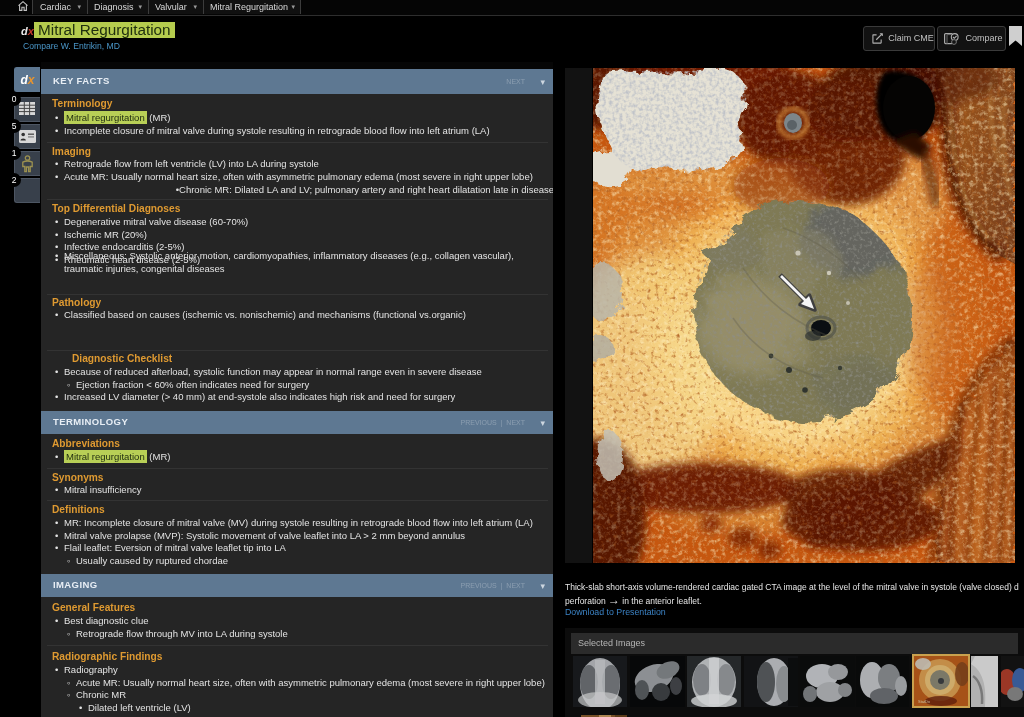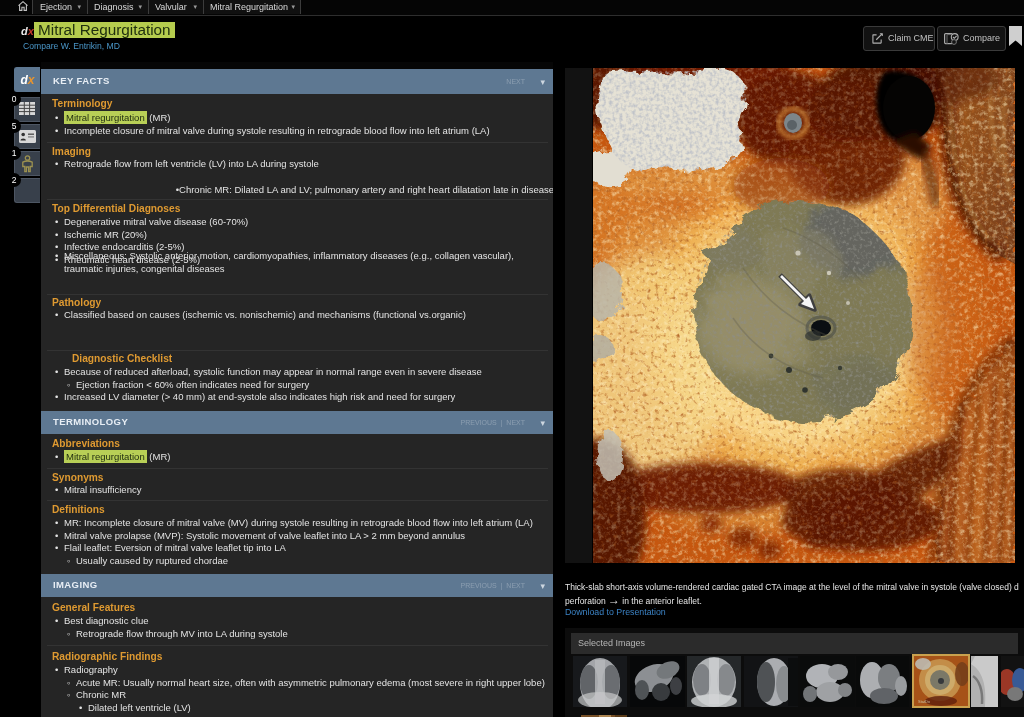--- a/index.html
+++ b/index.html
@@ -14,21 +14,21 @@
 .navitem .cap{color:#9a9a9a;font-size:7px;}
 #homeicon{position:absolute;left:18px;top:1px;width:10px;height:10px;}
 
 
 #dxlogo{position:absolute;left:21px;top:25px;font-size:11px;font-style:italic;font-weight:bold;color:#e8e8e8;}
 #dxlogo i{color:#c0392b;font-style:italic;}
 #title{position:absolute;left:34px;top:22px;height:16px;background:#b5cc4e;color:#20300f;
   font-size:15.3px;line-height:16.5px;padding:0 4px;font-weight:normal;}
 #author{position:absolute;left:23px;top:41px;color:#4a96c8;font-size:8.6px;}
 .topbtn{position:absolute;top:26px;height:23px;background:#121212;border:1px solid #3a3a3a;border-radius:3px;
-  color:#c0c0c0;font-size:9px;line-height:23px;text-align:left;}
+  color:#c0c0c0;font-size:9px;line-height:23px;text-align:center;}
 #bookmark{position:absolute;left:1009px;top:26px;width:13px;height:20px;background:#cfcfcf;
   clip-path:polygon(0 0,100% 0,100% 100%,50% 72%,0 100%);}
 
 
 .stab{position:absolute;left:14px;width:26px;height:25px;background:#38404b;border:1px solid #4d5663;
   border-right:none;border-radius:3px 0 0 3px;box-sizing:border-box;}
 .stab.sel{background:#5d7791;border-color:#5d7791;}
 .badge{position:absolute;left:7px;width:14px;height:14px;background:#000;border-radius:50%;color:#fff;
   font-size:8.5px;line-height:14px;text-align:center;}
 
@@ -56,21 +56,21 @@
 .thumb svg{filter:blur(0.7px) brightness(0.88) saturate(0.92);}
 </style>
 </head>
 <body>
 <div id="page">
 
   <div id="nav"></div>
   <svg id="homeicon" viewBox="0 0 10 10">
       <path d="M0.5 4.6 L5 0.7 L9.5 4.6 M1.6 4.2 L1.6 9.4 L3.9 9.4 L3.9 6.3 L6.1 6.3 L6.1 9.4 L8.4 9.4 L8.4 4.2" stroke="#c2c2c2" fill="none" stroke-width="1.1"></path>
     </svg>
-  <div class="navitem" style="left:32px;width:55px;"><span style="margin-left:7px;">Ejection</span> <span class="cap" style="position:absolute;right:7px;">▾</span></div>
+  <div class="navitem" style="left:32px;width:55px;"><span style="margin-left:7px;">Cardiac</span> <span class="cap" style="position:absolute;right:7px;">▾</span></div>
   <div class="navitem" style="left:87px;width:61px;"><span style="margin-left:6px;">Diagnosis</span> <span class="cap" style="position:absolute;right:7px;">▾</span></div>
   <div class="navitem" style="left:148px;width:55px;"><span style="margin-left:6px;">Valvular</span> <span class="cap" style="position:absolute;right:7px;">▾</span></div>
   <div class="navitem" style="left:203px;width:96px;border-right:1px solid #3c3c3c;"><span style="margin-left:6px;">Mitral Regurgitation</span> <span class="cap" style="position:absolute;right:5px;">▾</span></div>
 
   <div id="dxlogo">d<i>x</i></div>
   <div id="title">Mitral Regurgitation</div>
   <div id="author">Compare W. Entrikin, MD</div>
   <div class="topbtn" style="left:863px;width:70px;"><span style="margin-left:24px;">Claim CME</span></div>
   <svg class="abs" style="left:872px;top:33px;" width="11" height="11" viewBox="0 0 12 12">
       <path d="M10 7 L10 10.7 Q10 11 9.7 11 L1.3 11 Q1 11 1 10.7 L1 2.3 Q1 2 1.3 2 L5 2" stroke="#b0b0b0" fill="none" stroke-width="1.2"></path>
@@ -124,20 +124,21 @@
         <span class="t" style="top:6px;">KEY FACTS</span>
         <span class="nav2" style="top:9px;">NEXT</span>
         <span class="car" style="top:8px;">▾</span>
       </div>
     <div class="h" style="top:36px;">Terminology</div>
     <div class="li" style="width:490px;left:14px;top:50px;"><span class="bu">•</span><span class="hl">Mitral regurgitation</span> (MR)</div>
     <div class="li" style="width:490px;left:14px;top:63px;"><span class="bu">•</span>Incomplete closure of mitral valve during systole resulting in retrograde blood flow into left atrium (LA)</div>
     <div class="sep" style="top:80px;"></div>
     <div class="h" style="top:84px;">Imaging</div>
     <div class="li" style="width:490px;left:14px;top:96px;"><span class="bu">•</span>Retrograde flow from left ventricle (LV) into LA during systole</div>
+    <div class="li" style="width:490px;left:14px;top:109px;"><span class="bu">•</span>Acute MR: Usually normal heart size, often with asymmetric pulmonary edema (most severe in right upper lobe)</div>
     <div class="li" style="width:490px;left:14px;top:122px;text-align:right;"><span class="bu">•</span>Chronic MR: Dilated LA and LV; pulmonary artery and right heart dilatation late in disease</div>
     <div class="sep" style="top:137px;"></div>
     <div class="h" style="top:141px;">Top Differential Diagnoses</div>
     <div class="li" style="width:490px;left:14px;top:154px;"><span class="bu">•</span>Degenerative mitral valve disease (60-70%)</div>
     <div class="li" style="width:490px;left:14px;top:167px;"><span class="bu">•</span>Ischemic MR (20%)</div>
     <div class="li" style="width:490px;left:14px;top:179px;"><span class="bu">•</span>Infective endocarditis (2-5%)</div>
     <div class="li" style="width:490px;left:14px;top:192px;"><span class="bu">•</span>Rheumatic heart disease (2-5%)</div>
     <div class="li" style="width:490px;left:14px;top:188px;"><span class="bu">•</span>Miscellaneous: Systolic anterior motion, cardiomyopathies, inflammatory diseases (e.g., collagen vascular), traumatic injuries, congenital diseases</div>
     <div class="sep" style="top:232px;"></div>
     <div class="h" style="top:235px;">Pathology</div>

